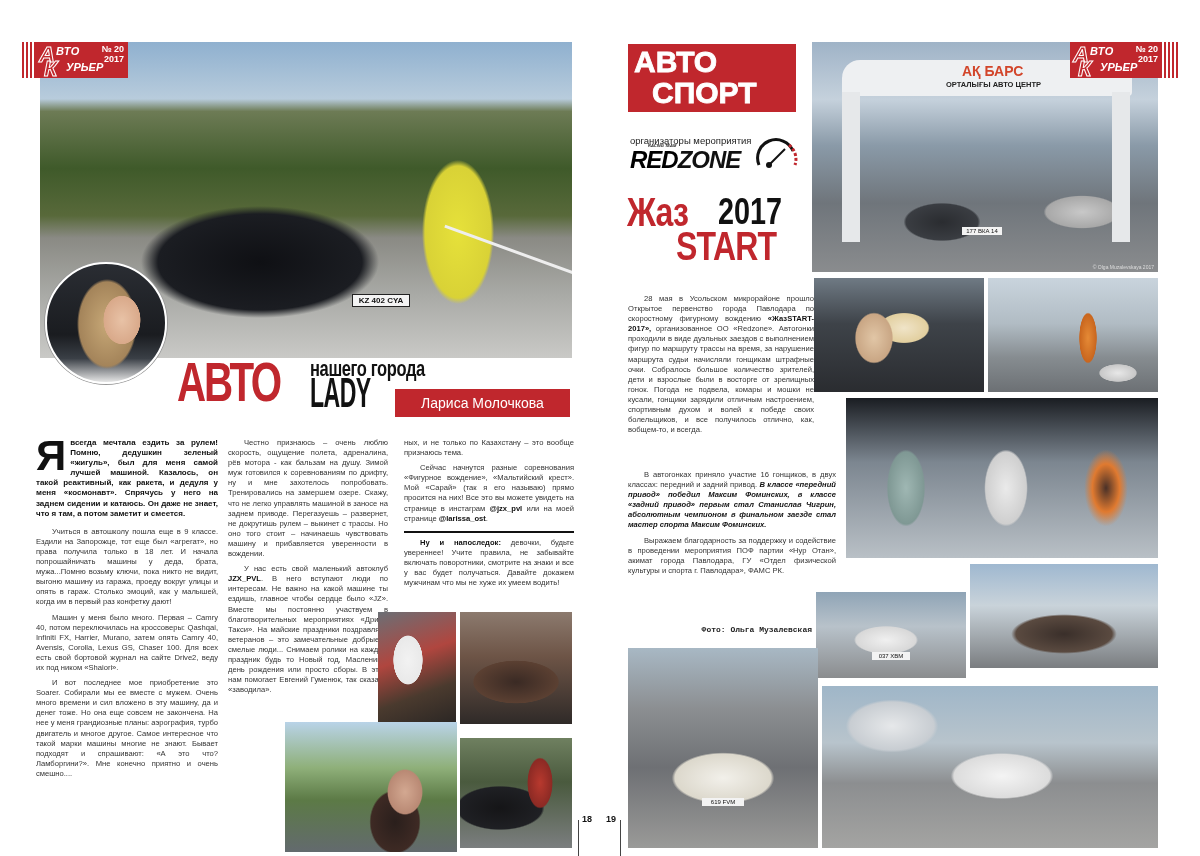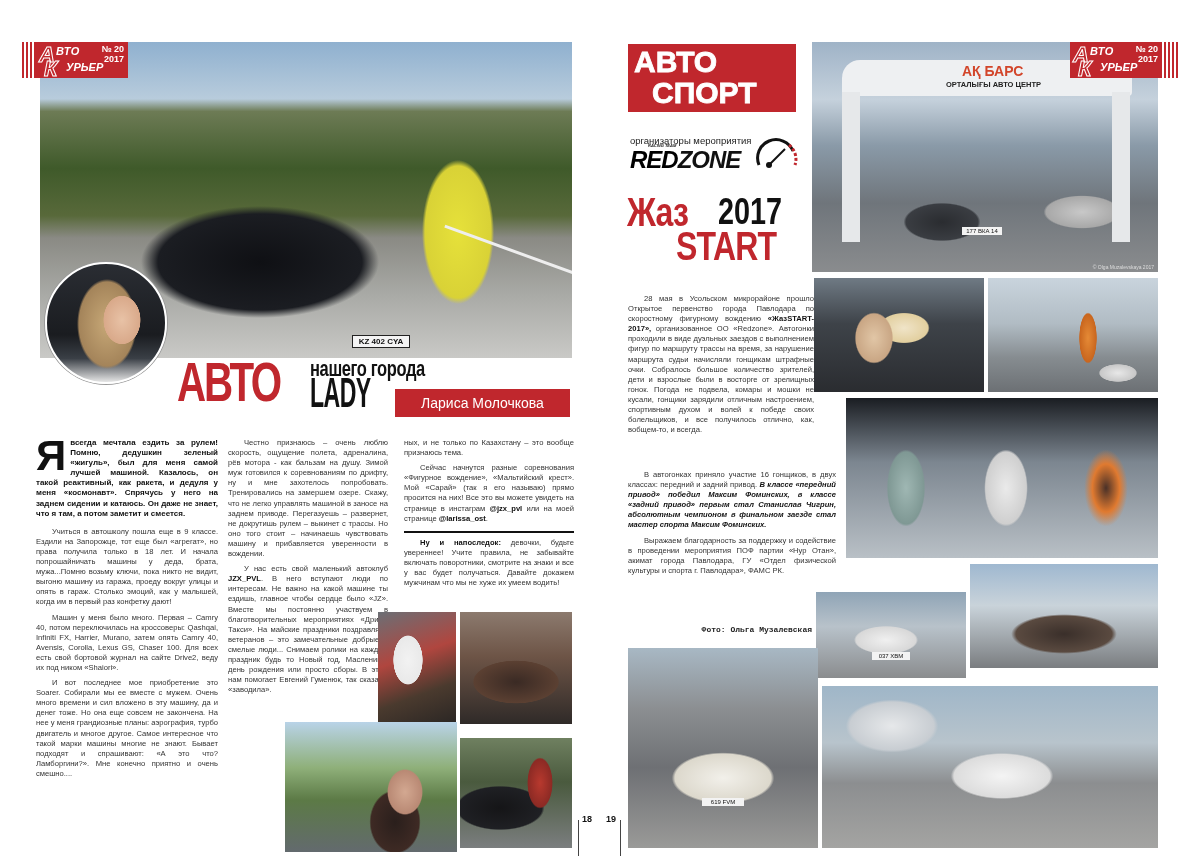--- a/index.html
+++ b/index.html
@@ -62,21 +62,21 @@
 </head>
 <body>
 
 <div class="page page-left">
 
   <div class="photo" style="left:40px; top:42px; width:532px; height:316px;
        background:
         radial-gradient(ellipse 60px 120px at 418px 190px, #e6e13a 0%, #d9d236 55%, transparent 60%),
         radial-gradient(ellipse 170px 80px at 220px 220px, #0f1014 0%, #1b1d22 60%, transparent 70%),
         linear-gradient(180deg, #8fb0cf 0%, #b8ccdc 18%, #6d7b55 22%, #3f5a2a 40%, #58693a 55%, #8a8a84 62%, #a9aaa6 80%, #c9c9c6 100%);">
-    <div style="position:absolute; left:312px; top:252px; width:58px; height:13px; background:#f4f4f4; border:1px solid #222; font-size:8px; font-weight:bold; text-align:center; line-height:11px; color:#111; font-family:'Liberation Sans',sans-serif;margin-top:41px;">KZ 402 CYA</div>
+    <div style="position:absolute; left:312px; top:252px; width:58px; height:13px; background:#f4f4f4; border:1px solid #222; font-size:8px; font-weight:bold; text-align:center; line-height:11px; color:#111; font-family:'Liberation Sans',sans-serif;">KZ 402 CYA</div>
     <div style="position:absolute; left:400px; top:210px; width:160px; height:3px; background:#eee; transform:rotate(20deg);"></div>
   </div>
 
   <div class="stripes" style="left:22px; top:42px;"><i></i><i></i><i></i><i></i></div>
   <div class="ak-logo" style="left:36px; top:42px;">
     <span class="a">А</span>
     <span class="avto">ВТО</span>
     <span class="k">К</span>
     <span class="kurier">УРЬЕР</span>
     <span class="num"><span>№ 20</span><br><span>2017</span></span>

